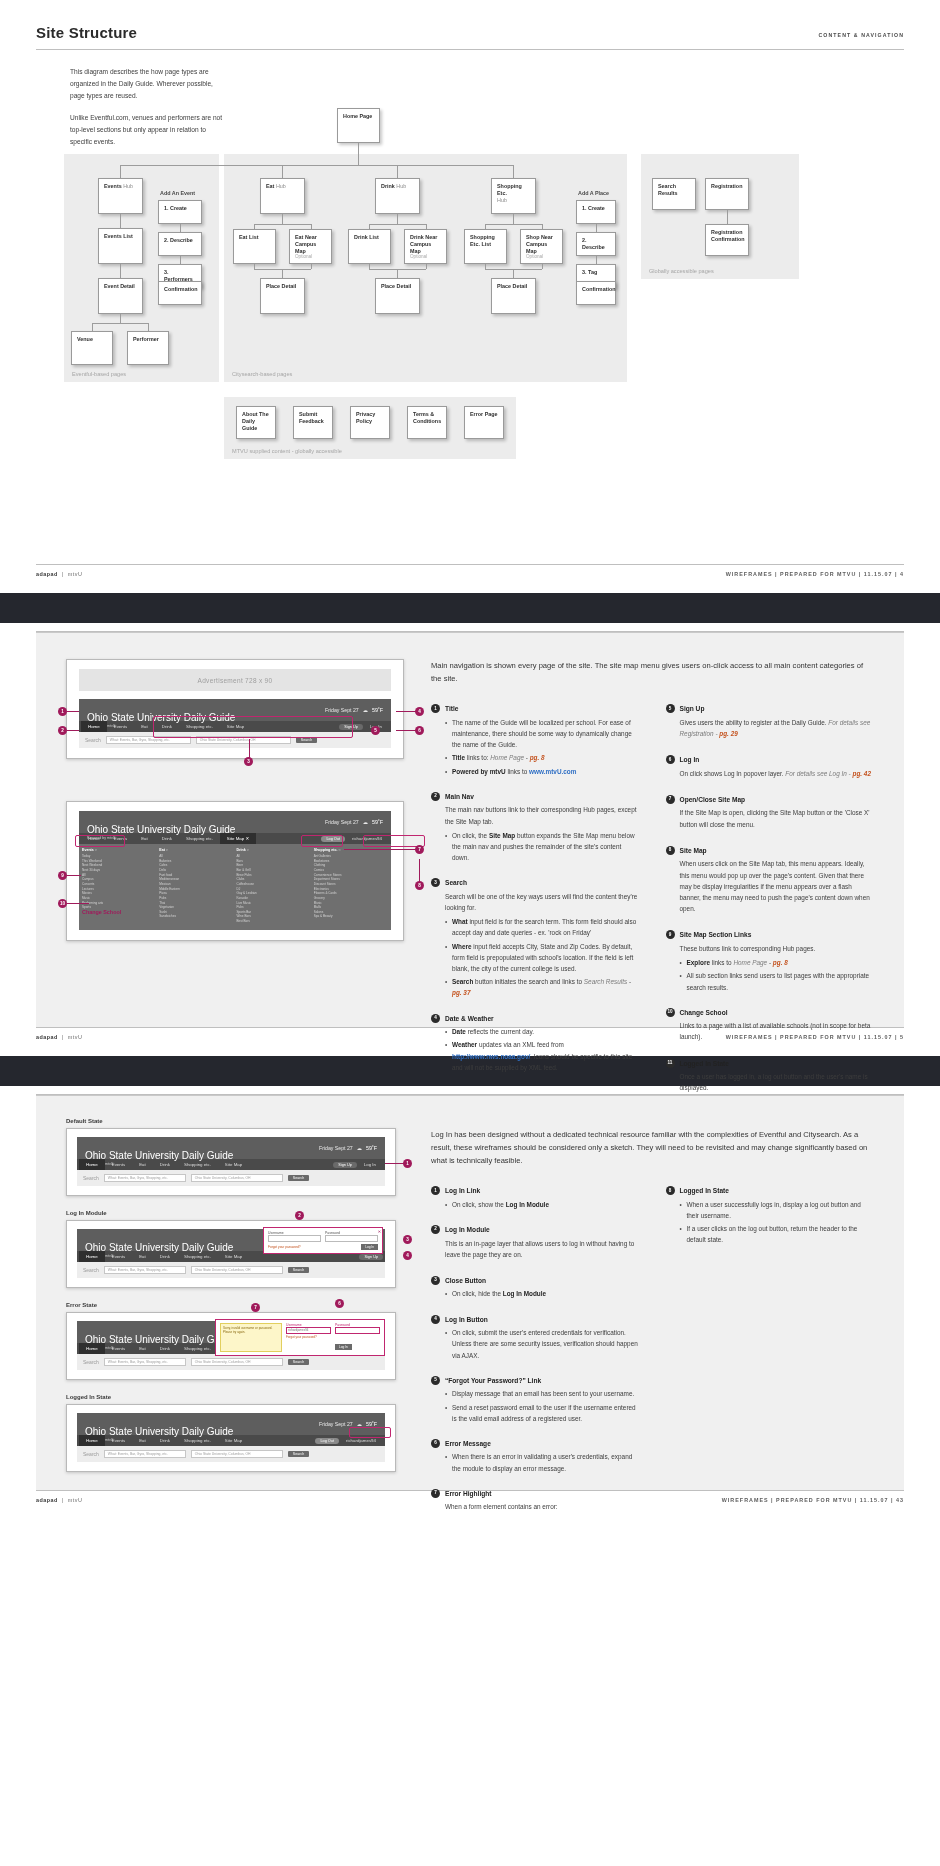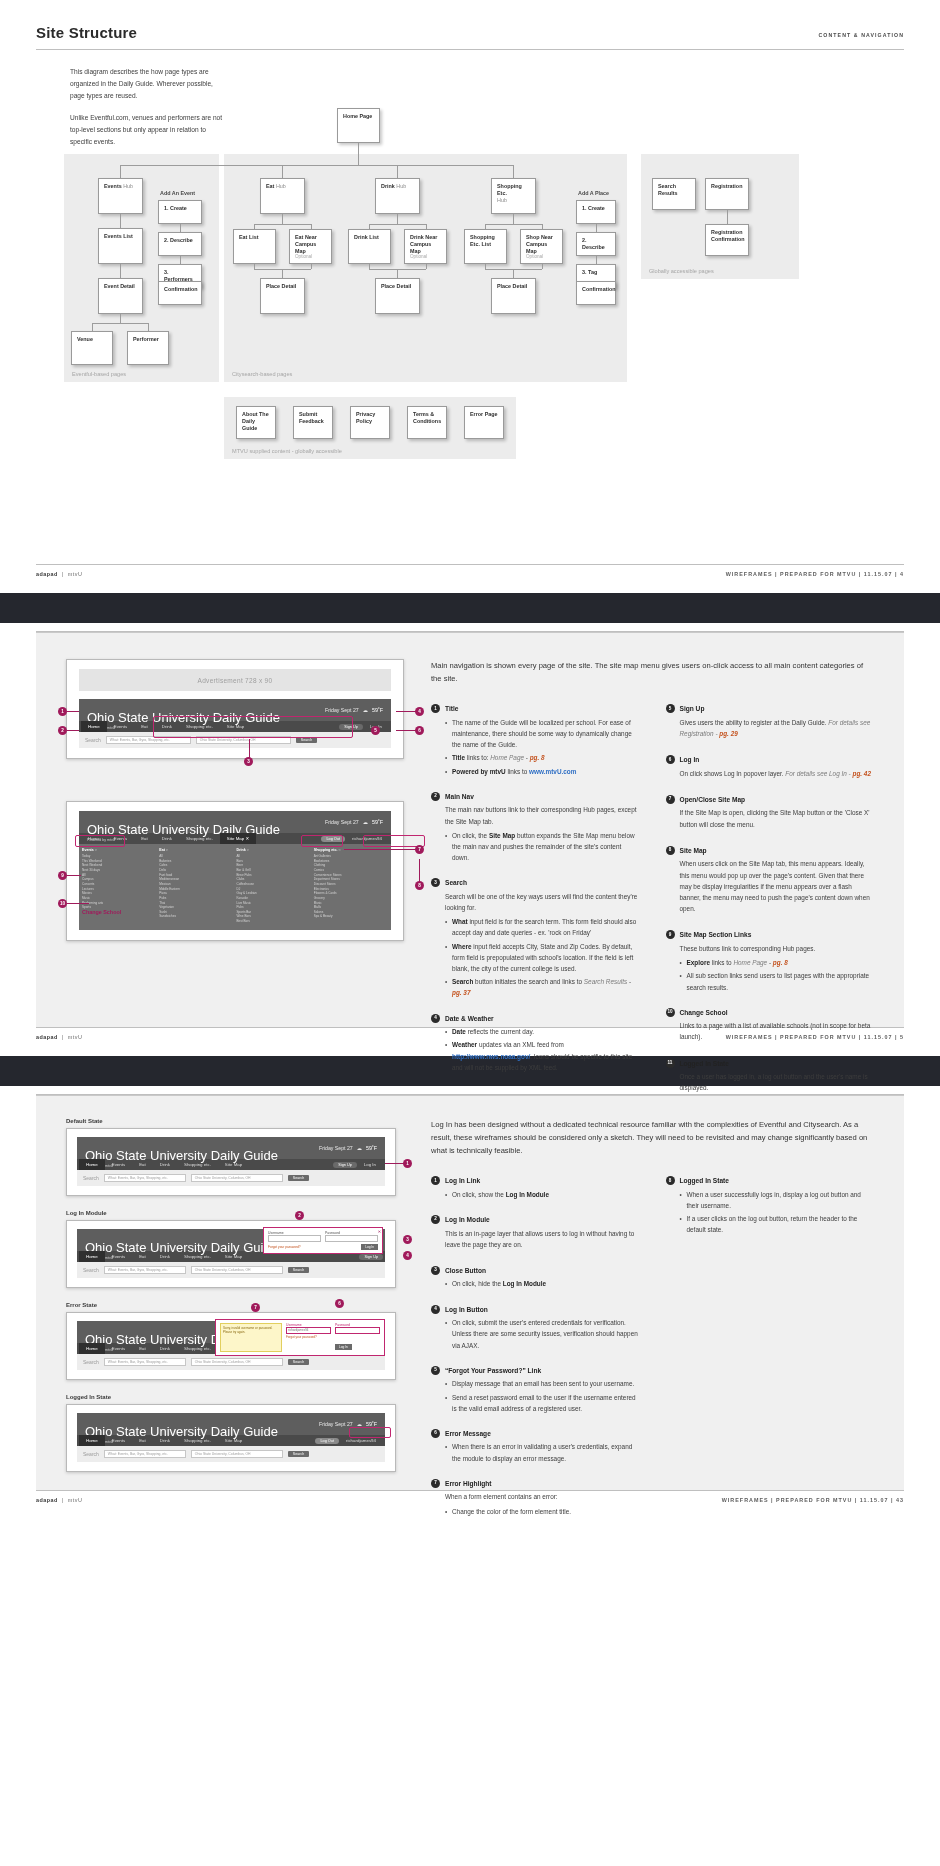--- a/index.html
+++ b/index.html
@@ -39,21 +39,21 @@
   }
   .node .lt { font-weight:normal; color:#8d8d8d; }
   .node .opt { position:absolute; left:5px; bottom:3px; font-size:4.6px; font-weight:normal; color:#a9a9a9; }
   .grp-title { position:absolute; font-size:5.4px; font-weight:bold; color:#4a4a4a; }
   .ln { position:absolute; background:#9c9c9c; }
   .lnh { height:1px; } .lnv { width:1px; }
   .wf-ad { margin:9px 12px 0 12px; height:22px; background:#e4e4e4; color:#9e9e9e;
            font-size:6.5px; display:flex; align-items:center; justify-content:center; letter-spacing:.3px;}
   .wf-hdr { margin-top:8px; background:#5e5e5e; height:22px; display:flex; align-items:center;
             justify-content:space-between; padding:0 8px; }
-  .wf-brand { color:#fff; font-size:13px; font-weight:bold;margin-top:20px; }
+  .wf-brand { color:#fff; font-size:10px; font-weight:bold;margin-top:20px; }
   .wf-brand span { font-weight:normal; }
   .wf-powered { font-size:3.6px; color:#c9c9c9; margin-top:1px; }
   .wf-right { display:flex; align-items:center; gap:4px; color:#e8e8e8; font-size:5.2px;}
   .wf-temp { font-size:5.4px; color:#fff;}
   .wf-nav { background:#4a4a4a; height:11px; display:flex; align-items:center; gap:0; padding:0 2px;}
   .wf-tab { color:#dcdcdc; font-size:4.4px; padding:0 7px; line-height:11px;}
   .wf-tab.on { background:#2f2f2f; color:#fff; }
   .wf-sub { background:#ededed; height:16px; display:flex; align-items:center; padding:0 6px; gap:5px;}
   .wf-srch-lbl { font-size:5px; color:#9b9b9b; }
   .wf-field { background:#fff; border:1px solid #c6c6c6; height:8px; font-size:3.4px; color:#9e9e9e;
@@ -725,21 +725,21 @@
             <span class="wf-srch-lbl">Search</span>
             <span class="wf-field" style="width:82px;">What: Events, Bar, Gyro, Shopping, etc.</span>
             <span class="wf-field" style="width:92px;">Ohio State University, Columbus, OH</span>
             <span class="wf-btn">Search</span>
           </div>
           <div class="hl" style="left:282px; top:22px; width:42px; height:11px;"></div>
         </div>
       </div>
 
       <div style="flex:1;">
-        <div class="ann-lead" style="">Log In has been designed without a dedicated technical resource familiar with the complexities of Eventful and Citysearch. As a result, these wireframes should be considered only a sketch. They will need to be revisited and may change significantly based on what is technically feasible.</div>
+        <div class="ann-lead" style="margin-top:10px;">Log In has been designed without a dedicated technical resource familiar with the complexities of Eventful and Citysearch. As a result, these wireframes should be considered only a sketch. They will need to be revisited and may change significantly based on what is technically feasible.</div>
         <div class="ann-cols">
           <div class="ann-col ann" id="p3-left">
               <div class="ann-item">
                 <div class="ann-num">1</div>
                 <div class="ann-body">
                   <div class="ann-h">Log In Link</div>
                   <ul class="ann-ul">
                     <li>On click, show the <b>Log In Module</b></li>
                   </ul>
                 </div>

